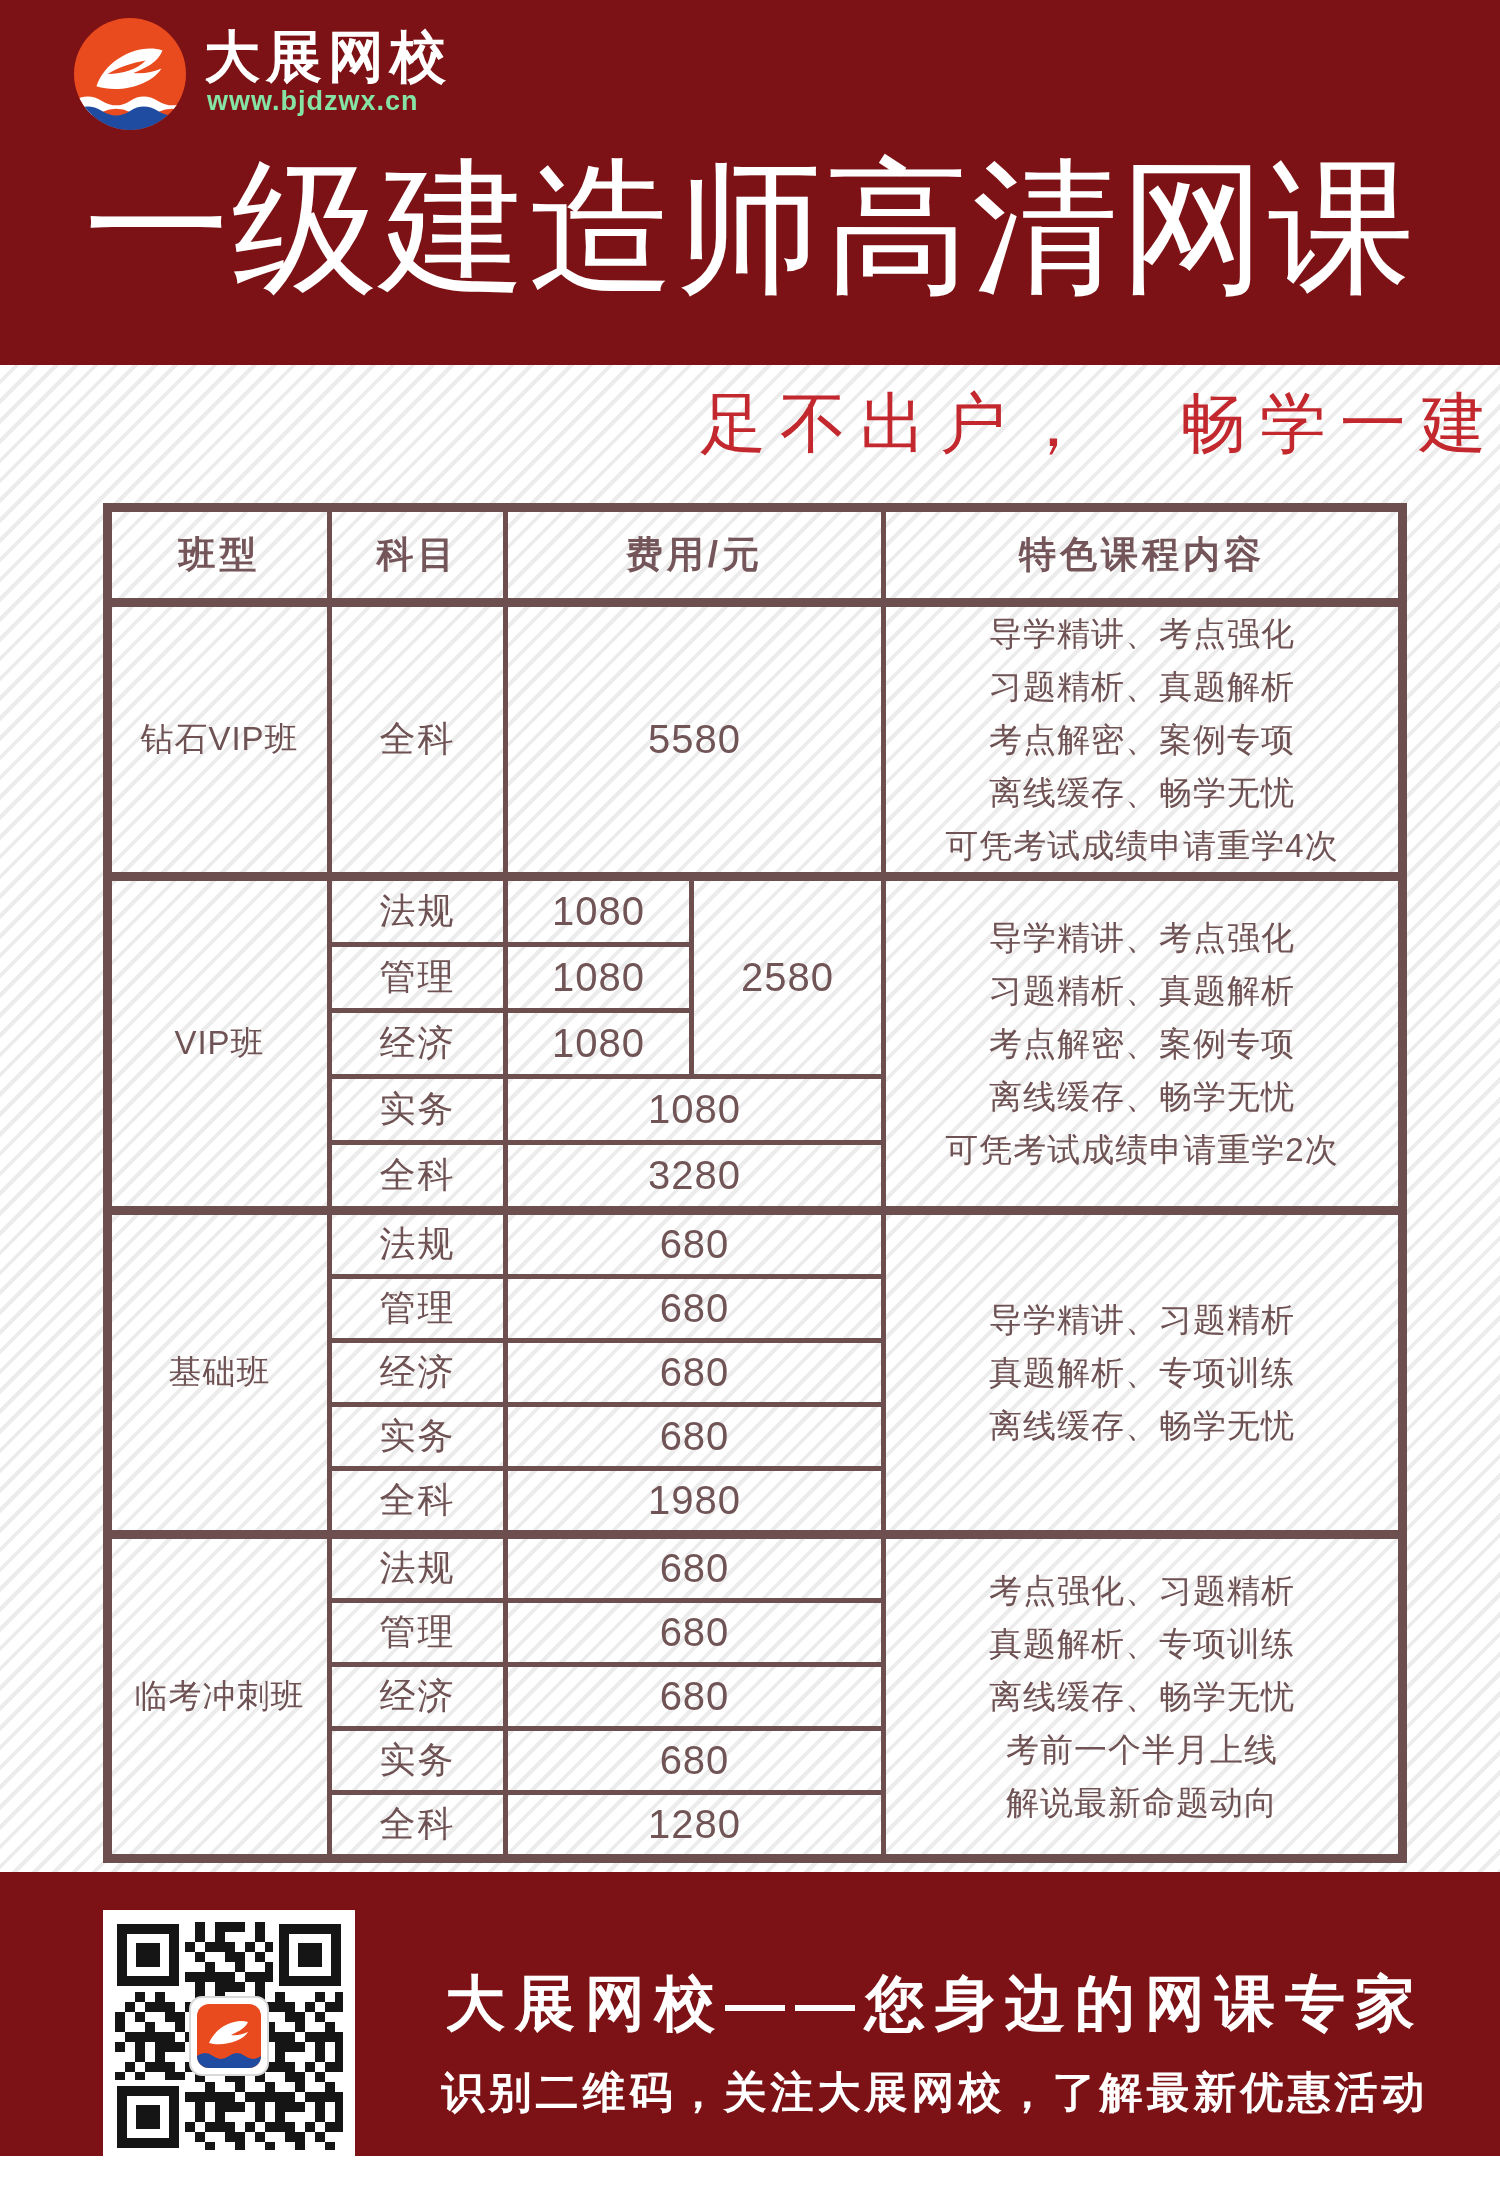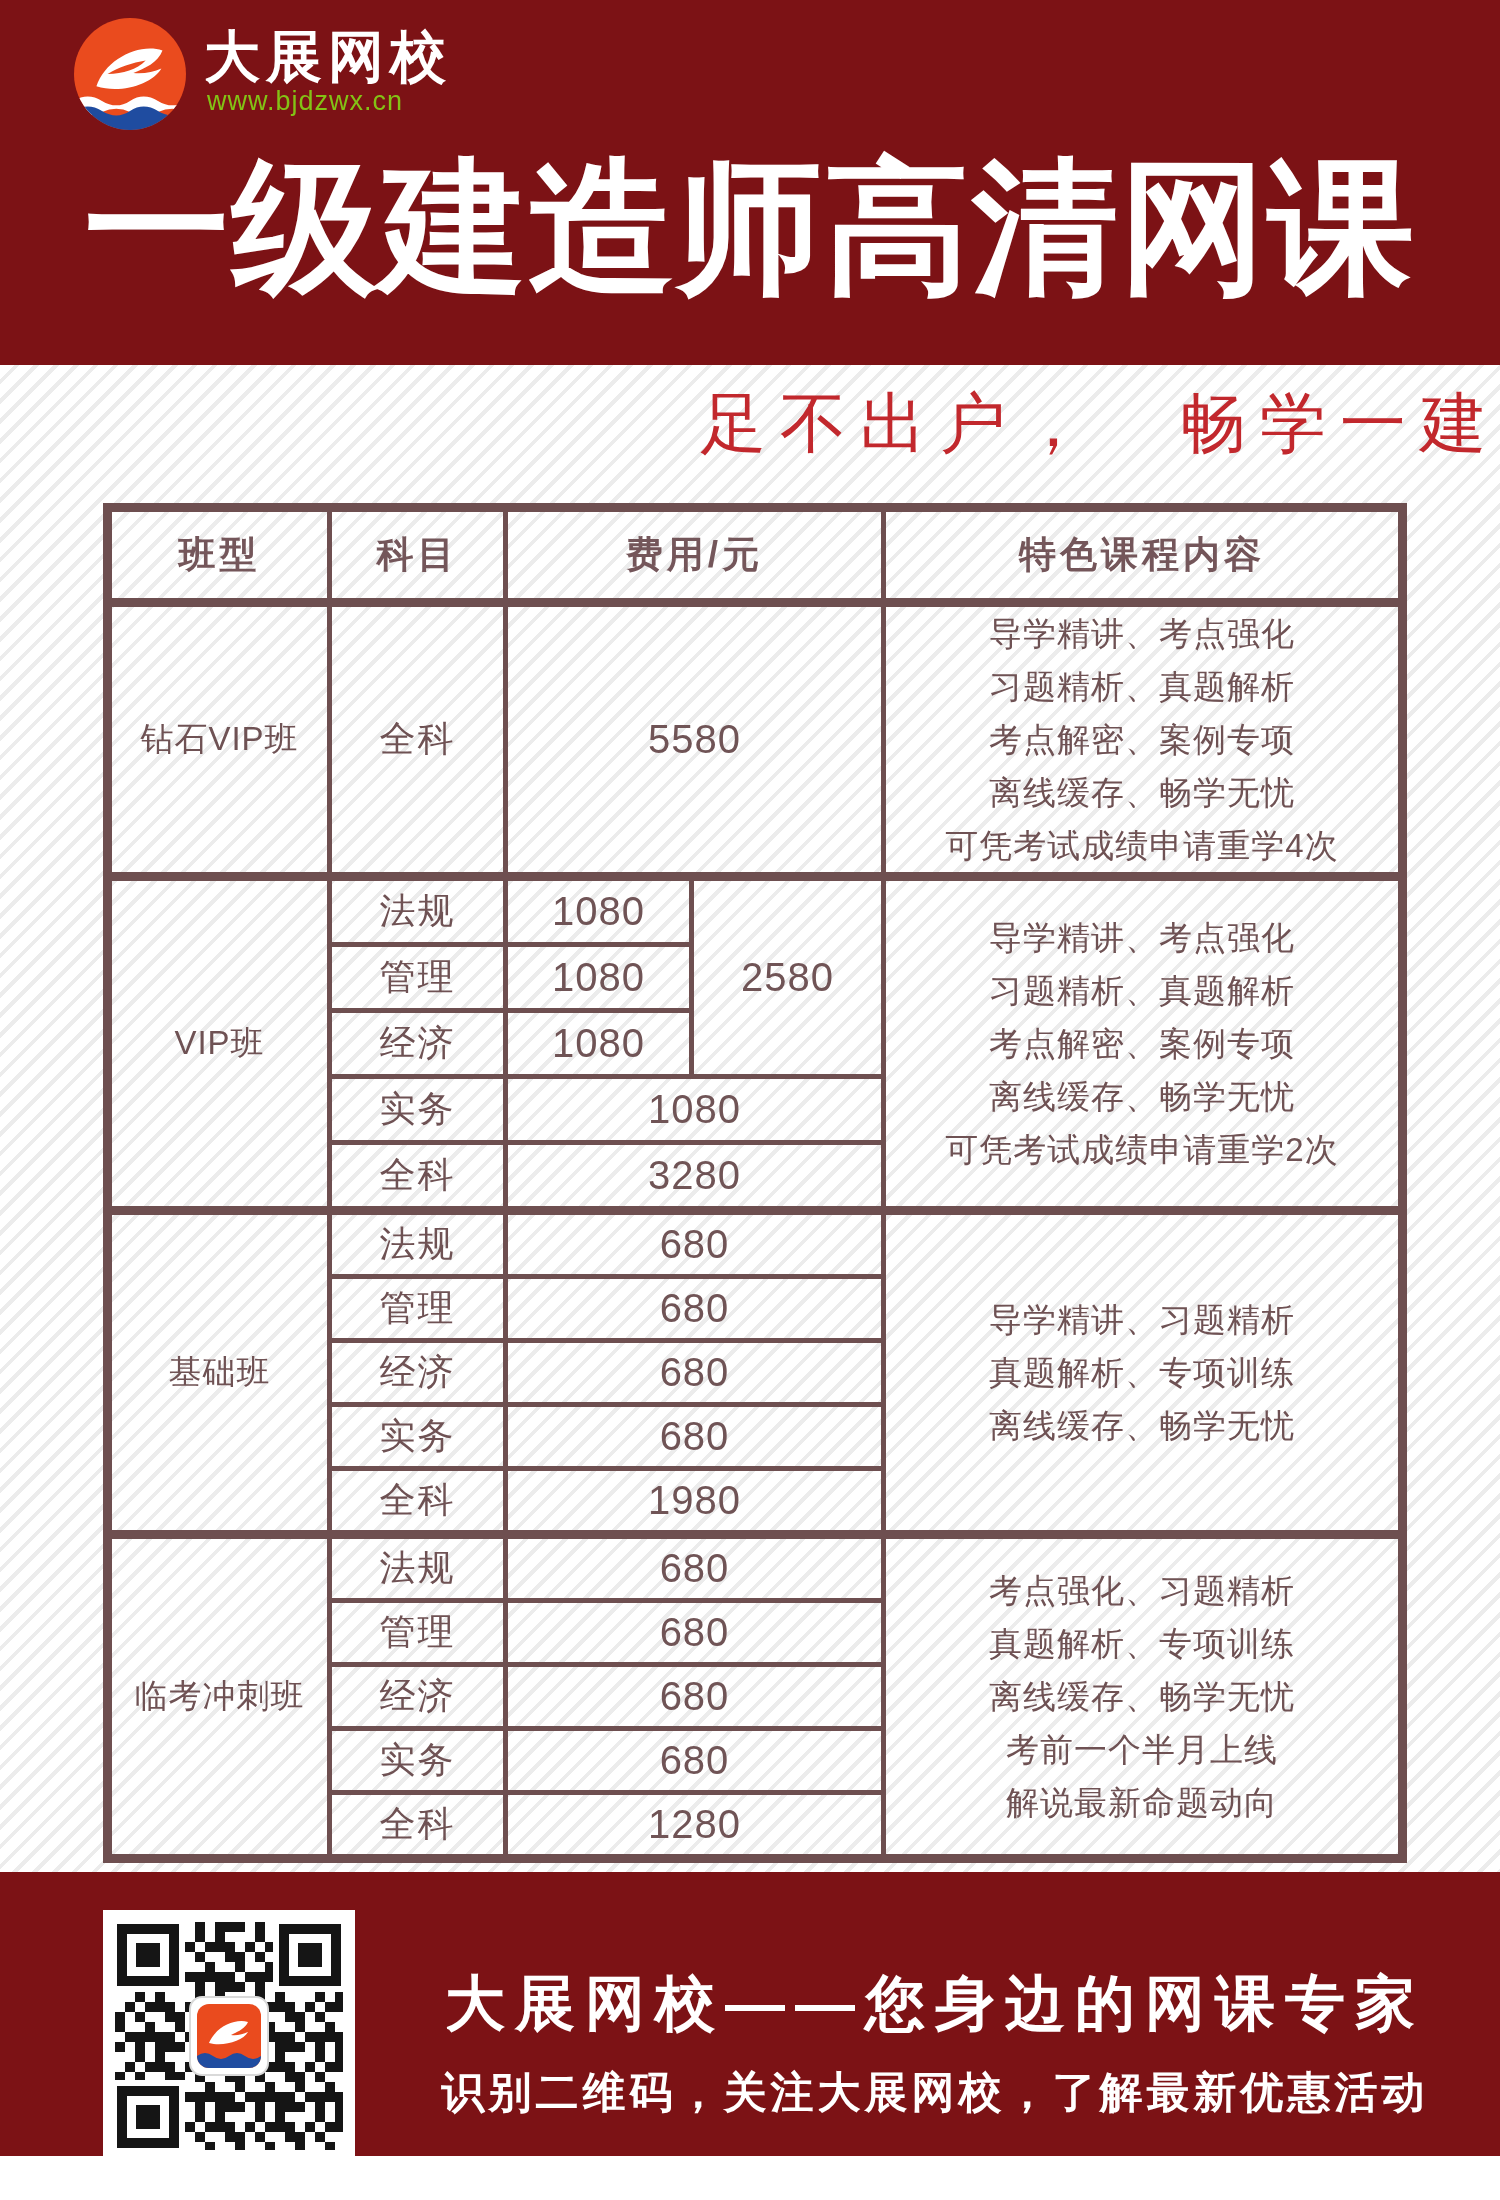--- a/index.html
+++ b/index.html
@@ -14,25 +14,25 @@
     background:#7C1215;
   }
   .logo{position:absolute;left:74px;top:18px;width:112px;height:112px;}
   .brand-name{
     position:absolute;left:204px;top:20px;
     font-family:"Liberation Serif",serif;
     font-size:56px;font-weight:bold;color:#fff;letter-spacing:6px;
   }
   .brand-url{
     position:absolute;left:207px;top:86px;
-    font-size:27px;color:#84cc16;letter-spacing:1px;font-weight:400;opacity:.95;
+    font-size:27px;color:#86efac;letter-spacing:1px;font-weight:700;opacity:.95;
   }
   .main-title{
     position:absolute;left:0;top:148px;width:1500px;
-    text-align:center;font-size:146px;line-height:160px;font-weight:700;
+    text-align:center;font-size:146px;line-height:160px;font-weight:400;
     color:#fff;letter-spacing:2px;white-space:nowrap;
   }
   
   .mid{
     position:absolute;left:0;top:365px;width:1500px;height:1507px;
     background:repeating-linear-gradient(135deg,#ffffff 0px,#ffffff 10px,#ececec 10px,#ececec 14px);
   }
   .tagline{
     position:absolute;left:0;top:14px;width:1500px;text-align:right;
     font-size:66px;font-weight:normal;color:#C2282D;letter-spacing:14px;white-space:nowrap;

